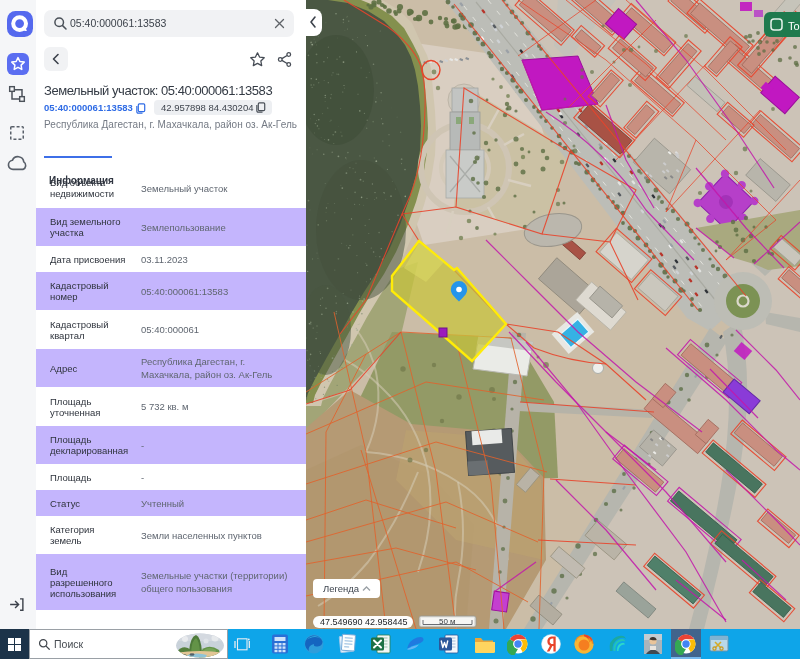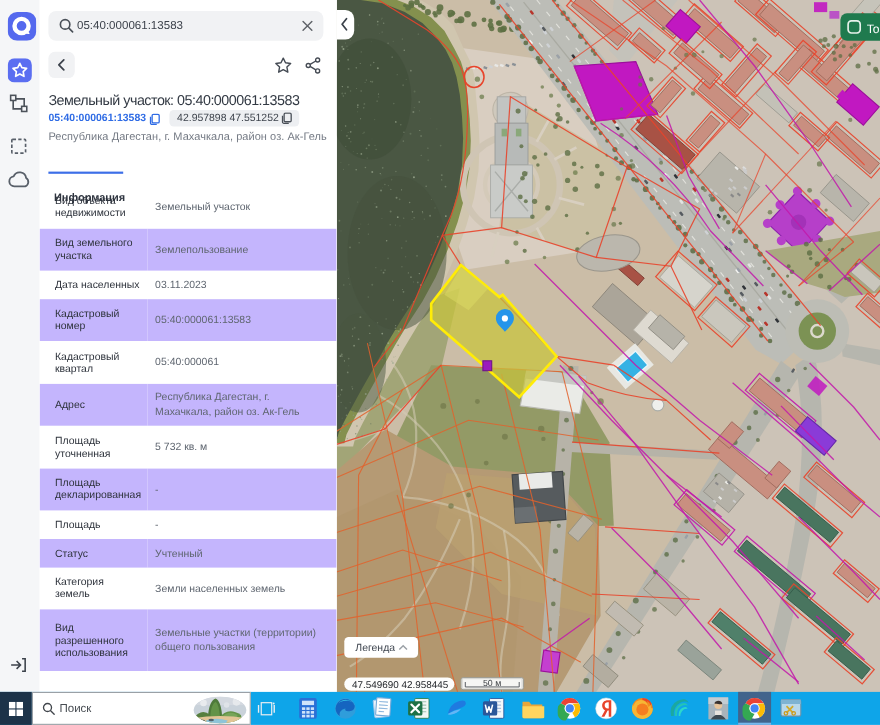--- a/index.html
+++ b/index.html
@@ -990,42 +990,42 @@
         </g>
       </svg>
     <div id="title">Земельный участок: 05:40:000061:13583</div>
     <div id="linkrow">
       <span class="lnk">05:40:000061:13583</span>
       <svg style="position:absolute;left:91px;top:3px" width="11" height="11" viewBox="0 0 12 12">
           <rect x="3.6" y="1" width="7" height="8.5" rx="1.2" fill="none" stroke="#2e6be5" stroke-width="1.3"></rect>
           <path d="M2 3.4 v6.2 a1.4 1.4 0 0 0 1.4 1.4 h4.8" fill="none" stroke="#2e6be5" stroke-width="1.3"></path>
         </svg>
       <div id="coordpill">
-        <span>42.957898 47.551252</span>
+        <span>42.957898 84.430204</span>
         <svg style="position:absolute;right:6px;top:2px" width="11" height="11" viewBox="0 0 12 12">
             <rect x="3.6" y="1" width="7" height="8.5" rx="1.2" fill="none" stroke="#4a5058" stroke-width="1.3"></rect>
             <path d="M2 3.4 v6.2 a1.4 1.4 0 0 0 1.4 1.4 h4.8" fill="none" stroke="#4a5058" stroke-width="1.3"></path>
           </svg>
       </div>
     </div>
     <div id="addr">Республика Дагестан, г. Махачкала, район оз. Ак-Гель</div>
     <div id="tab">Информация</div>
     <div id="tabline"></div>
     <table class="info">
       <tbody>
           <tr style="height:40px">
             <td class="l">Вид объекта<br>недвижимости</td>
             <td class="v">Земельный участок</td>
           </tr>
       <tr class="g" style="height:38px">
             <td class="l">Вид земельного<br>участка</td>
             <td class="v">Землепользование</td>
           </tr>
       <tr style="height:26px">
-            <td class="l">Дата населенных</td>
+            <td class="l">Дата присвоения</td>
             <td class="v">03.11.2023</td>
           </tr>
       <tr class="g" style="height:38px">
             <td class="l">Кадастровый<br>номер</td>
             <td class="v">05:40:000061:13583</td>
           </tr>
       <tr style="height:39px">
             <td class="l">Кадастровый<br>квартал</td>
             <td class="v">05:40:000061</td>
           </tr>
@@ -1044,21 +1044,21 @@
       <tr style="height:26px">
             <td class="l">Площадь</td>
             <td class="v">-</td>
           </tr>
       <tr class="g" style="height:26px">
             <td class="l">Статус</td>
             <td class="v">Учтенный</td>
           </tr>
       <tr style="height:38px">
             <td class="l">Категория<br>земель</td>
-            <td class="v">Земли населенных земель</td>
+            <td class="v">Земли населенных пунктов</td>
           </tr>
       <tr class="g" style="height:56px">
             <td class="l">Вид<br>разрешенного<br>использования</td>
             <td class="v">Земельные участки (территории) общего пользования</td>
           </tr>
     </tbody>
       </table>
   </div>
 
   <svg class="railicon" style="top:11px" width="26" height="26" viewBox="0 0 26 26">

